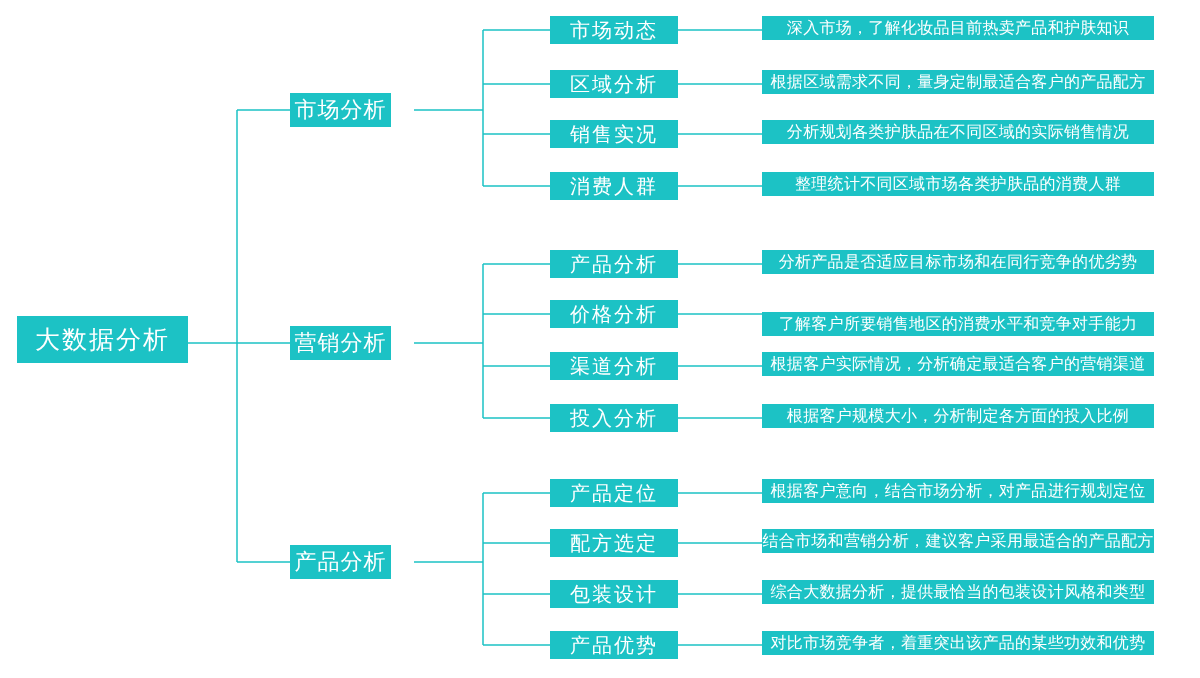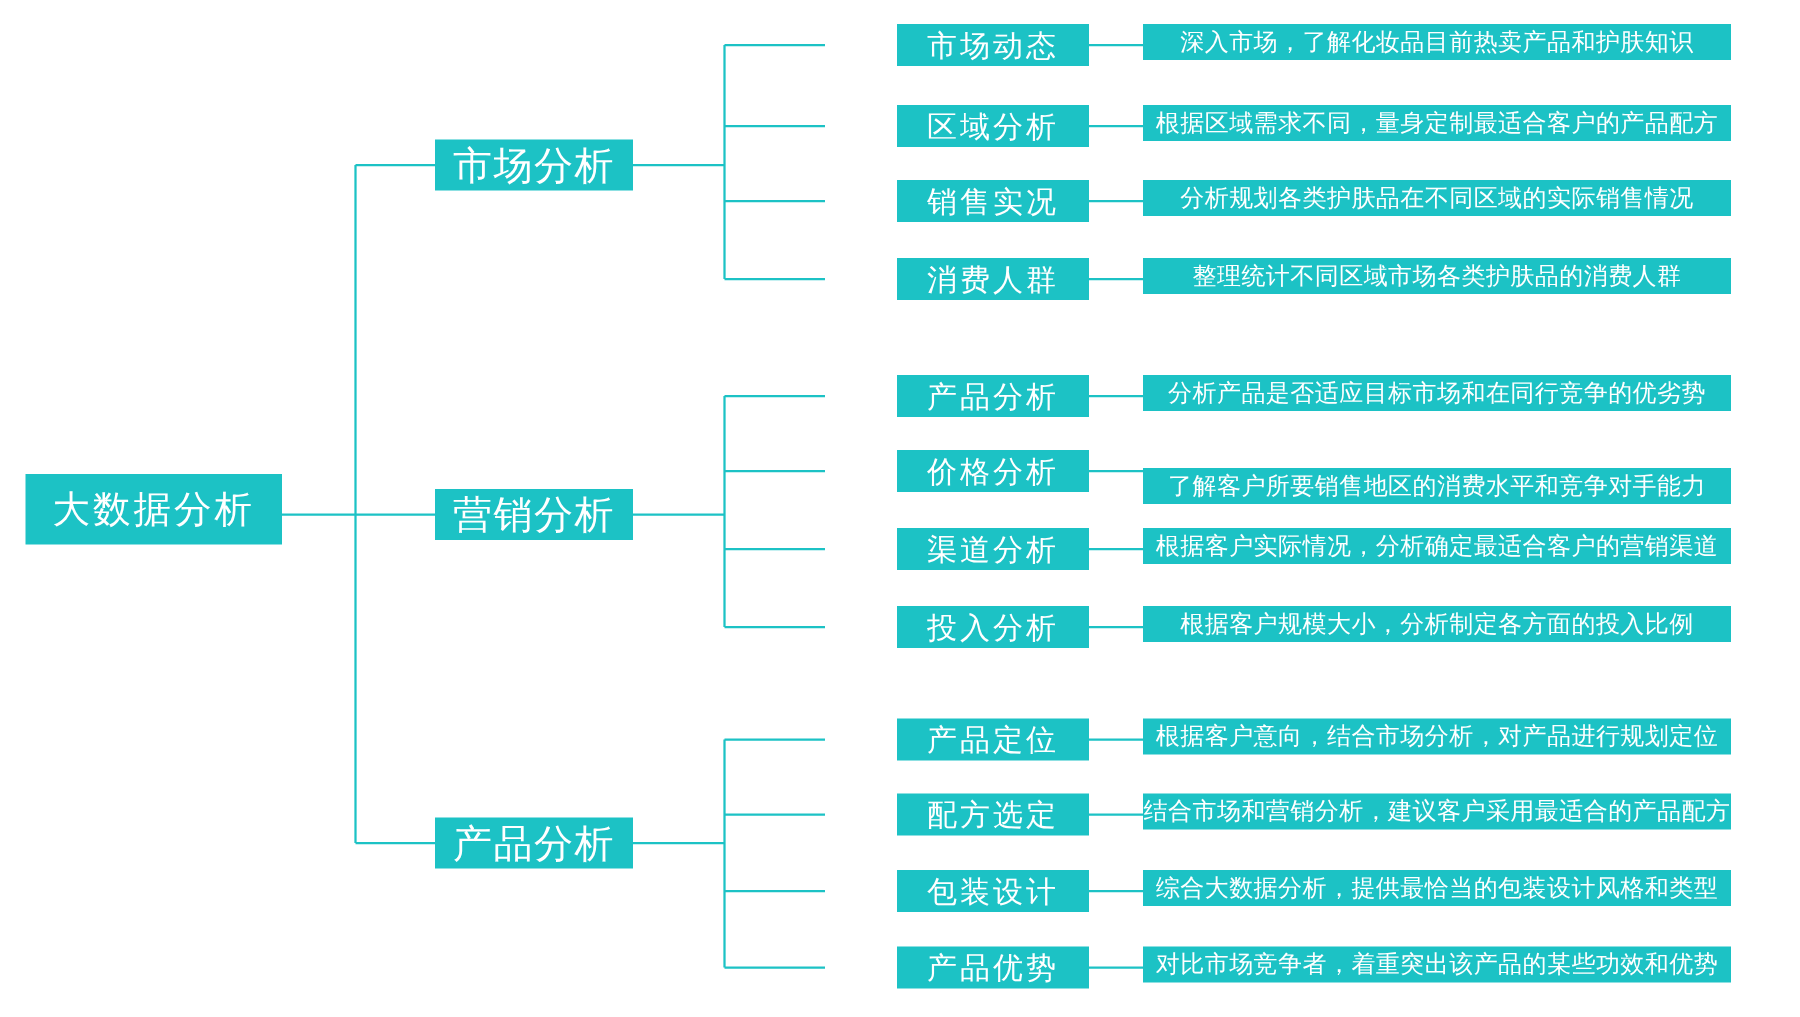--- a/index.html
+++ b/index.html
@@ -10,22 +10,22 @@
     font-family:"DejaVu Sans","Liberation Sans",sans-serif; overflow:hidden;
   }
   .connectors { position:absolute; left:0; top:0; width:1200px; height:678px; }
   .connectors path { stroke:var(--accent); stroke-width:1.5; fill:none; }
   .node {
     position:absolute; background:var(--accent); color:var(--node-text);
     display:flex; align-items:center; justify-content:center;
     white-space:nowrap; box-sizing:border-box;
   }
   .root  { left:17px;  top:316px; width:171px; height:47px; font-size:25px; letter-spacing:2px; }
-  .lv2   { left:290px; width:132px; height:34px; font-size:26px; letter-spacing:1px; }
-  .lv3   { left:550px; width:128px; height:28px; font-size:20px; letter-spacing:2px;margin-left:48px; }
+  .lv2   { left:290px; width:101px; height:34px; font-size:22px; letter-spacing:1px; }
+  .lv3   { left:550px; width:128px; height:28px; font-size:20px; letter-spacing:2px; }
   .desc  { left:762px; width:392px; height:24px; font-size:16px; letter-spacing:0.3px; }
 </style>
 </head>
 <body>
 
 <div class="canvas">
 
   <svg class="connectors" viewBox="0 0 1200 678" xmlns="http://www.w3.org/2000/svg">
     <path d="
       M188 343 H290

